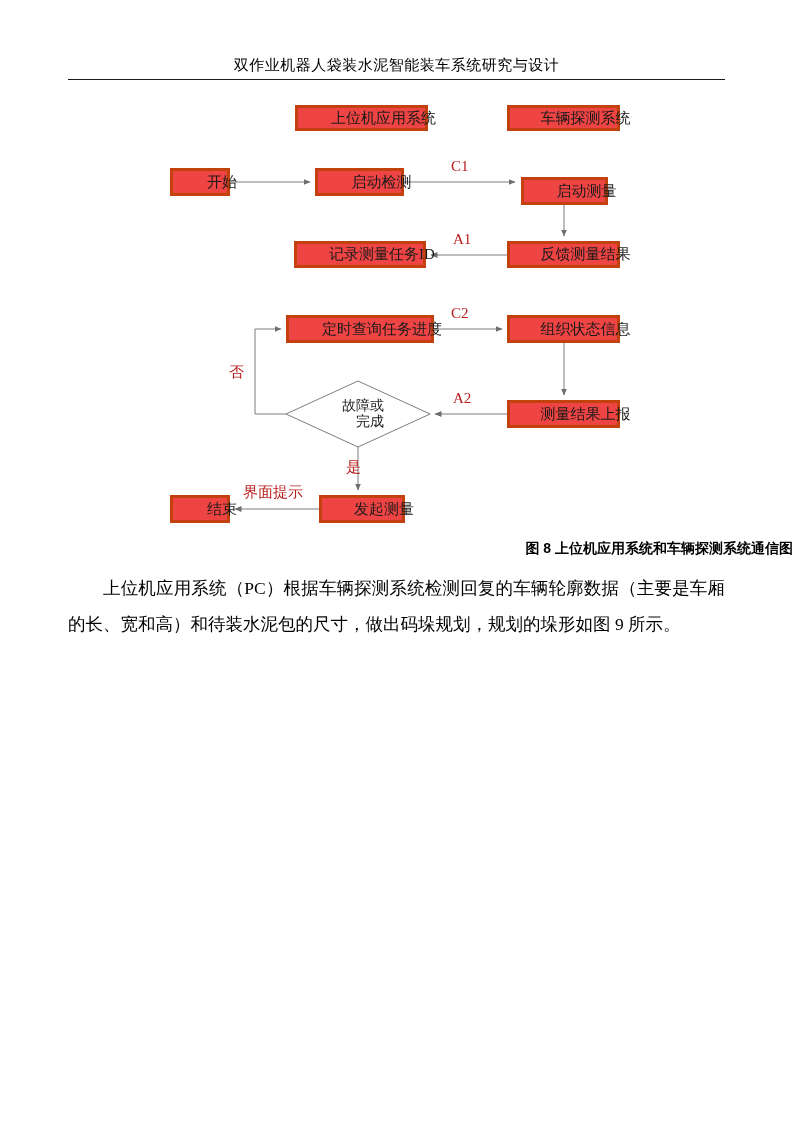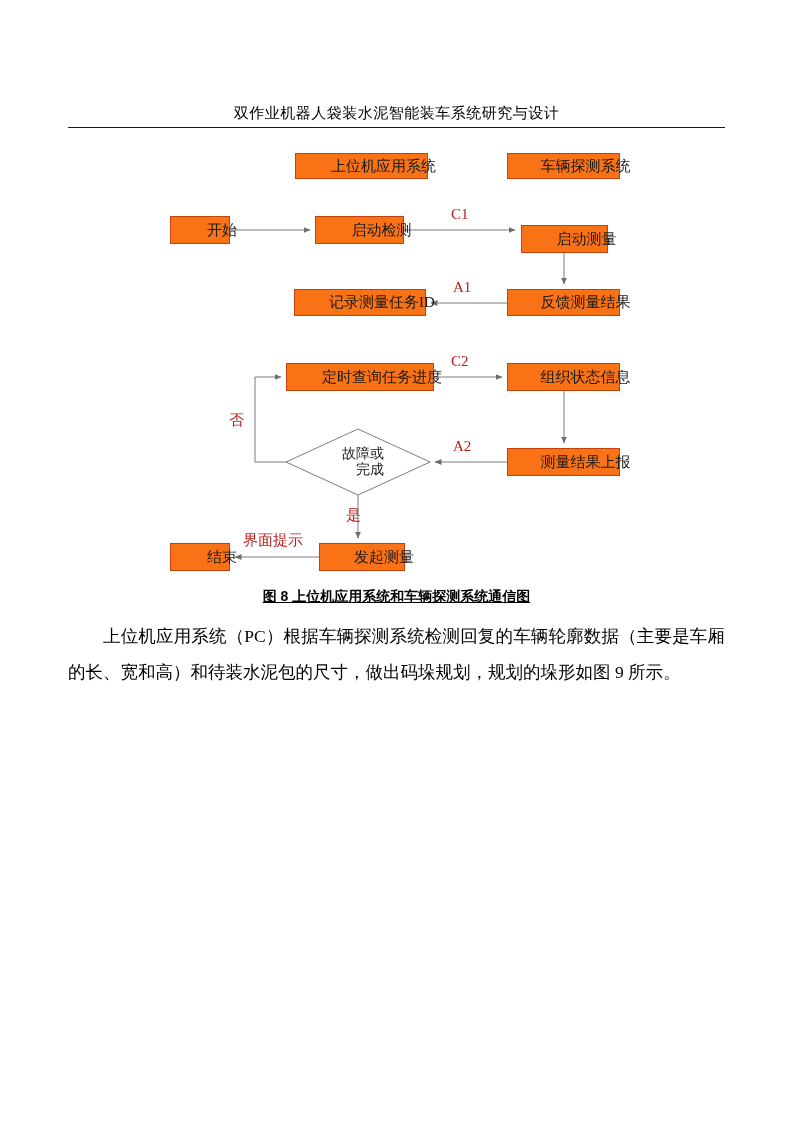--- a/index.html
+++ b/index.html
@@ -1,36 +1,36 @@
 <!DOCTYPE html>
 <html lang="zh"><head>
 <meta charset="utf-8">
 <style>
   html,body{margin:0;padding:0;background:#ffffff;}
   .page{position:relative;width:793px;height:1042px;background:#fff;overflow:hidden;
-        font-family:"Liberation Serif","DejaVu Serif",serif;color:#000;margin-top:48px;}
+        font-family:"Liberation Serif","DejaVu Serif",serif;color:#000;}
 
   .running-header{position:absolute;top:56px;left:0;width:793px;text-align:center;
         font-size:15px;letter-spacing:.5px;color:#000;}
   .rule{position:absolute;left:68px;width:657px;height:0;border-top:1px solid #1a1a1a;}
   .header-rule{top:79px;}
   .footer-rule{top:1051px;border-top:2px solid #000;}
 
   svg.connectors{position:absolute;top:0;left:0;z-index:1;pointer-events:none;}
 
-  .node{position:absolute;box-sizing:border-box;border:1px solid #c2410c;background:#f97316;
+  .node{position:absolute;box-sizing:border-box;border:3px solid #c2410c;background:#ef4444;
         display:flex;align-items:center;justify-content:center;font-size:15px;color:#1a1a1a;
         white-space:nowrap;z-index:2;padding-left:44px;}
   .diamond-label{position:absolute;z-index:2;font-size:14px;line-height:16px;
         text-align:right;color:#1a1a1a;}
   .edge-label{position:absolute;z-index:2;font-size:15px;color:#b91c1c;white-space:nowrap;}
 
-  .figure-caption{position:absolute;top:540px;left:0;width:793px;text-align:center;
+  .figure-caption{position:absolute;top:540px;left:0;width:793px;text-align:right;
         font-family:"Liberation Sans","DejaVu Sans",sans-serif;font-weight:bold;
-        font-size:14px;color:#000;text-decoration:underline;}
+        font-size:14px;color:#000;}
 
   .body-text{position:absolute;top:570px;left:68px;width:657px;font-size:17.5px;
         line-height:36px;text-align:justify;color:#000;}
   .body-text p{margin:0;text-indent:2em;}
 
   .page-number{position:absolute;top:1057px;left:0;width:793px;text-align:center;font-size:12.5px;color:#000;}
   .issue-label{position:absolute;top:1057px;right:69px;font-size:12.5px;color:#000;}
 </style>
 </head>
 <body>

